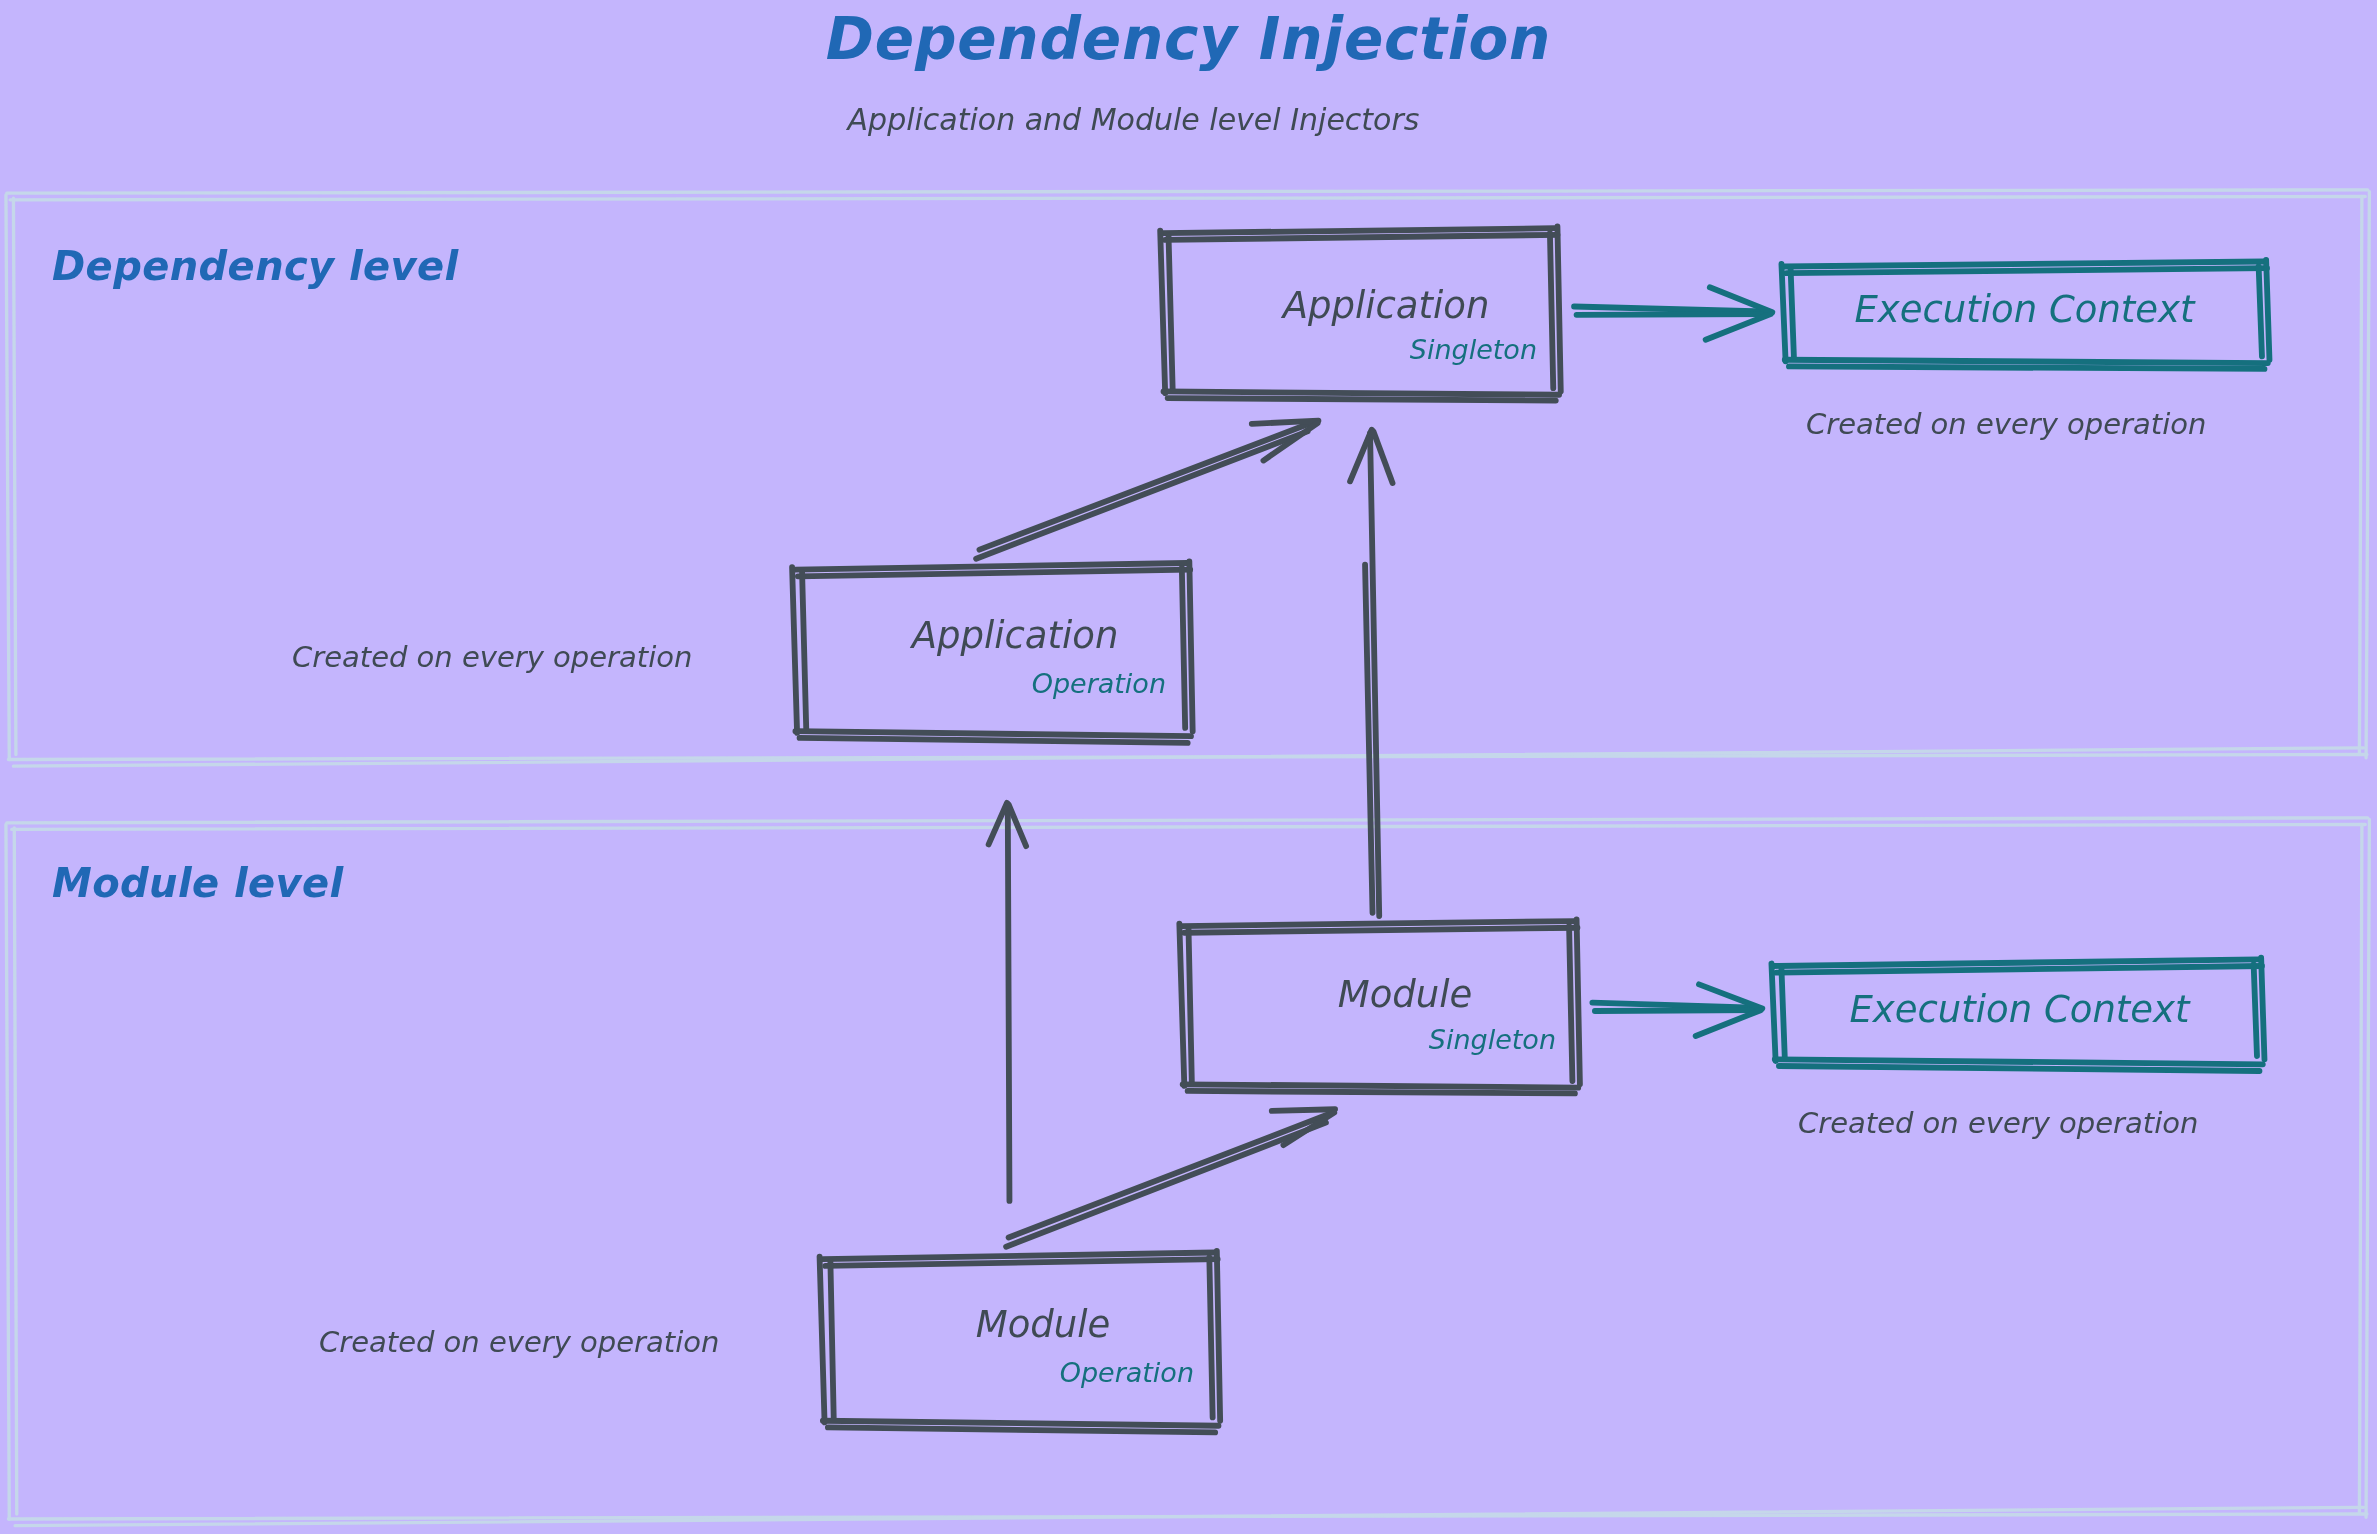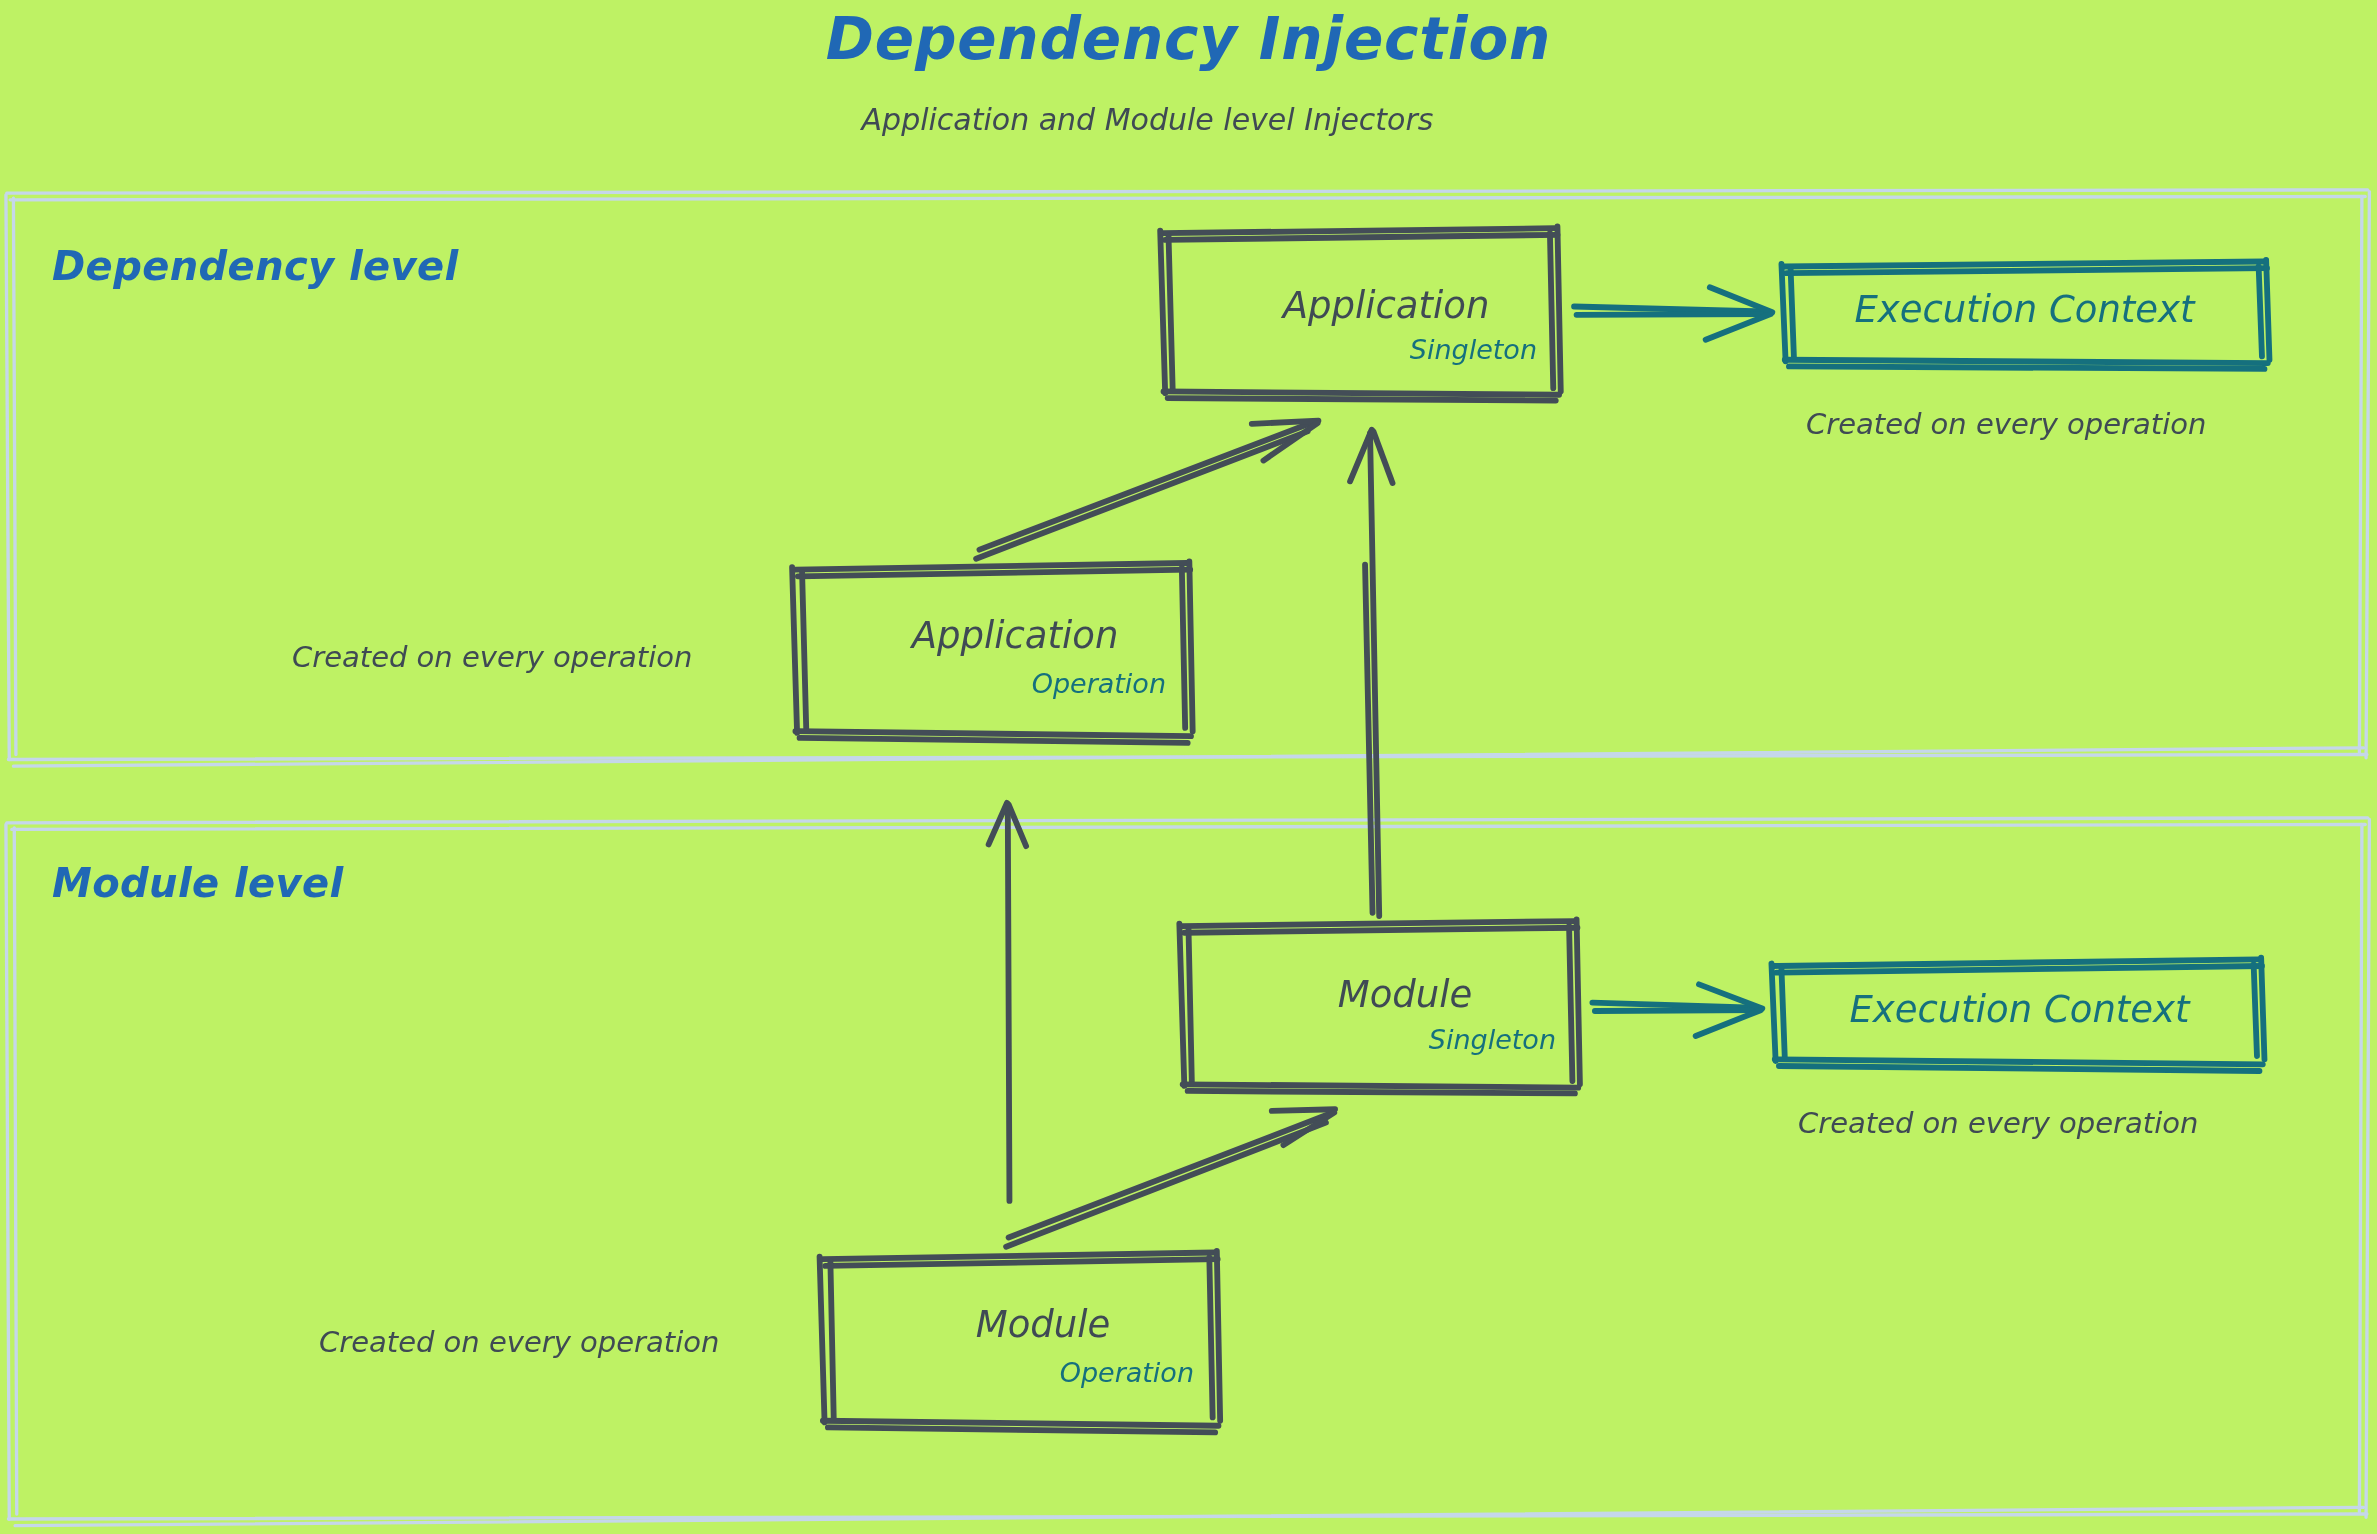--- a/index.html
+++ b/index.html
@@ -5,21 +5,21 @@
 <style>
   html, body {
     margin: 0;
     padding: 0;
     background: #ffffff;
   }
   #canvas {
     position: relative;
     width: 2377px;
     height: 1534px;
-    background: #bef264;
+    background: #c4b5fd;
     font-family: "DejaVu Sans", sans-serif;
     overflow: hidden;
   }
   svg.layer {
     position: absolute;
     left: 0;
     top: 0;
     width: 2377px;
     height: 1534px;
     pointer-events: none;
@@ -35,21 +35,21 @@
     left: 0; top: 5px;
     width: 2377px;
     text-align: center;
     font-size: 58px;
     font-weight: 700;
     font-style: italic;
     letter-spacing: 0.8px;
     color: #2068b5;
   }
   #subtitle {
-    left: 14px; top: 102px;
+    left: 0; top: 102px;
     width: 2267px;
     text-align: center;
     font-size: 30px;
     font-style: italic;
     color: #3f4a54;
   }
 
   
   .panel-label {
     font-size: 40px;

